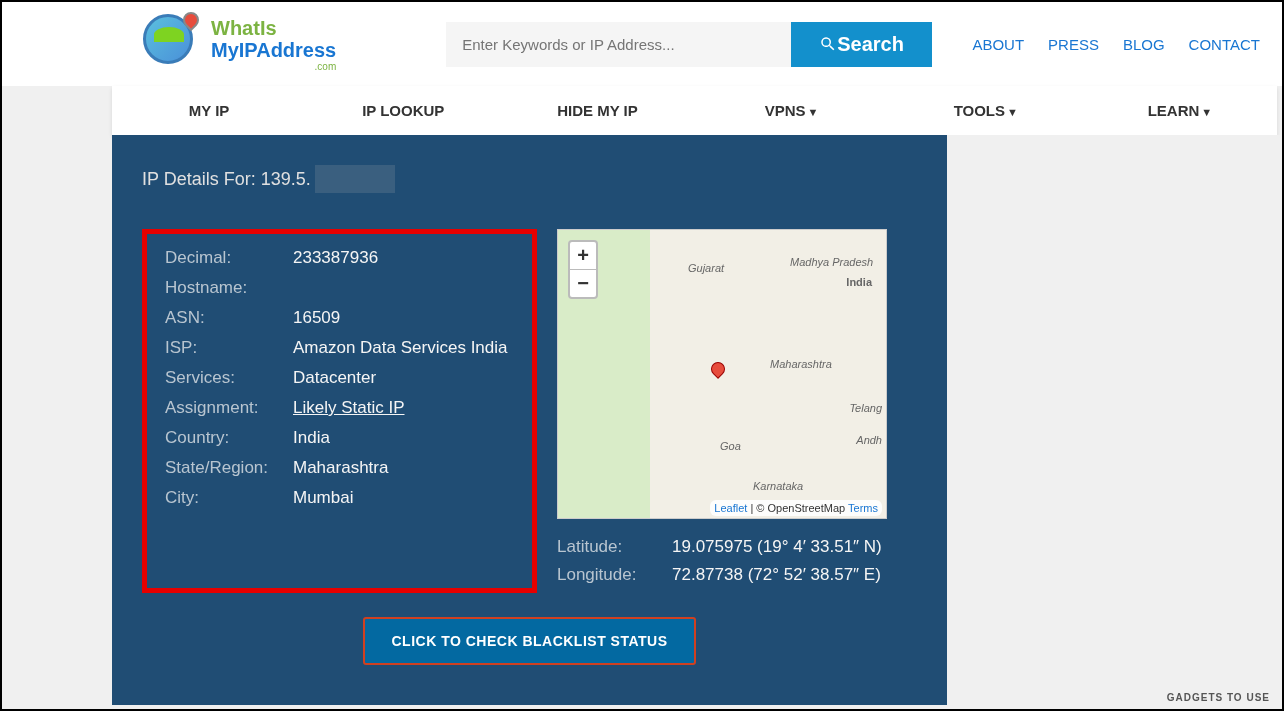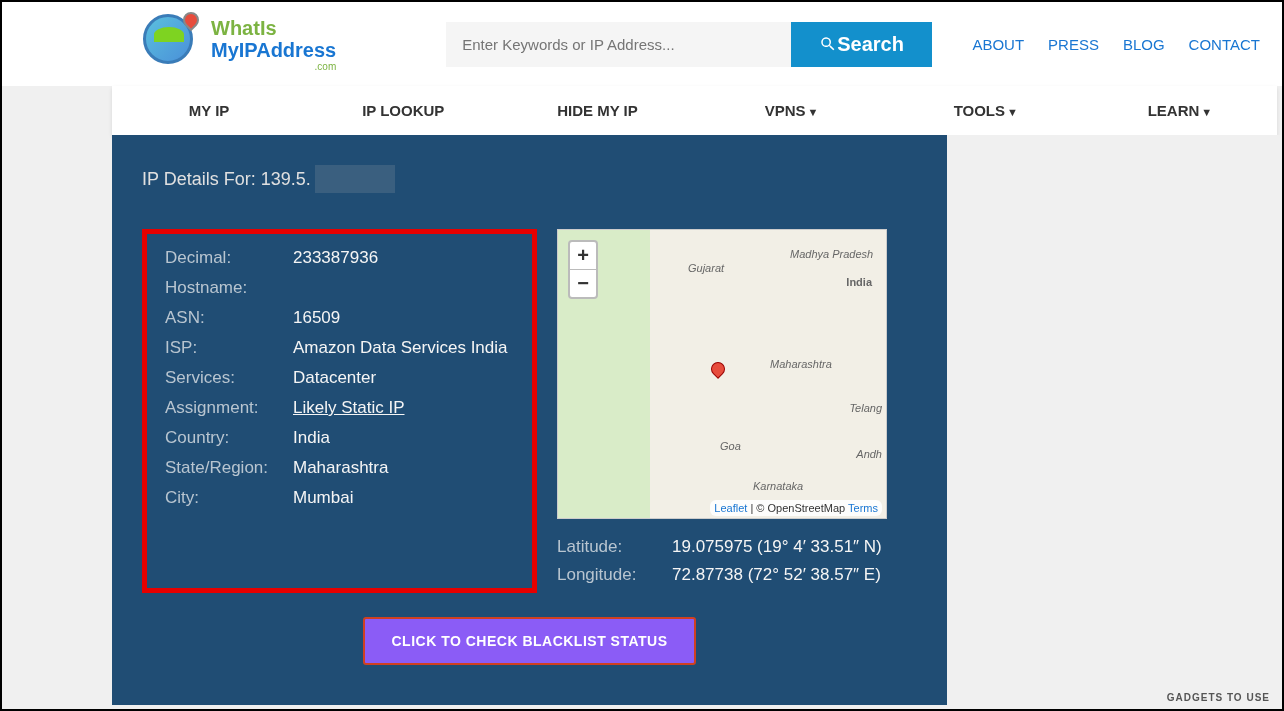--- a/index.html
+++ b/index.html
@@ -45,21 +45,21 @@
 .zoom div { text-align: center; font-size: 20px; font-weight: bold; padding: 2px 0; cursor: pointer; color: #333; }
 .zoom div:first-child { border-bottom: 1px solid #bbb; }
 .map-pin2 { position: absolute; top: 132px; left: 153px; width: 14px; height: 14px; background: #e74c3c; border-radius: 50% 50% 50% 0; transform: rotate(-45deg); border: 1px solid #900; }
 .map-label { position: absolute; font-size: 11px; color: #666; font-style: italic; }
 .map-credit { position: absolute; bottom: 2px; right: 4px; background: rgba(255,255,255,0.85); font-size: 11px; padding: 2px 4px; color: #333; border-radius: 6px; }
 .map-credit a { color: #1976d2; text-decoration: none; }
 .coords { margin-top: 18px; color: #b8c5d0; font-size: 17px; }
 .coords .row { display: flex; margin-bottom: 8px; }
 .coords .label { width: 115px; }
 .coords .value { color: #f5f5f5; }
-.blacklist-btn { display: block; margin: 24px auto 0; background: #8b5cf6; color: #fff; border: 2px solid #d04020; padding: 14px 26px; font-size: 14px; font-weight: bold; cursor: pointer; letter-spacing: 0.5px; border-radius: 3px; }
+.blacklist-btn { display: block; margin: 24px auto 0; background: #0369a1; color: #fff; border: 2px solid #d04020; padding: 14px 26px; font-size: 14px; font-weight: bold; cursor: pointer; letter-spacing: 0.5px; border-radius: 3px; }
 .watermark { position: absolute; bottom: 8px; right: 14px; font-size: 10px; font-weight: bold; letter-spacing: 1px; color: #555; }
 </style>
 </head>
 <body>
 
 <div class="header">
   <div class="logo">
     <div class="logo-icon">
       <div class="logo-globe"></div>
       <div class="logo-pin"></div>
@@ -137,27 +137,27 @@
           </div>
       <div class="row">
             <span class="label">City:</span>
             <span class="value">Mumbai</span>
           </div>
     </div>
     <div class="map-col">
       <div class="map">
         <div class="map-land"></div>
         <div class="map-label" style="top:32px;left:130px">Gujarat</div>
-        <div class="map-label" style="top:18px;left:232px">Madhya Pradesh</div>
+        <div class="map-label" style="top:26px;left:232px">Madhya Pradesh</div>
         <div class="map-label" style="top:46px;right:14px;font-weight:bold;font-style:normal">India</div>
         <div class="map-label" style="top:128px;left:212px">Maharashtra</div>
         <div class="map-label" style="top:172px;right:4px">Telang</div>
         <div class="map-label" style="top:210px;left:162px">Goa</div>
         <div class="map-label" style="top:250px;left:195px">Karnataka</div>
-        <div class="map-label" style="top:218px;right:4px">Andh</div>
+        <div class="map-label" style="top:204px;right:4px">Andh</div>
         <div class="map-pin2"></div>
         <div class="zoom">
           <div>+</div>
           <div>−</div>
         </div>
         <div class="map-credit">
           <a>Leaflet</a><span> | © </span><span>OpenStreetMap</span> <a>Terms</a>
         </div>
       </div>
       <div class="coords">

